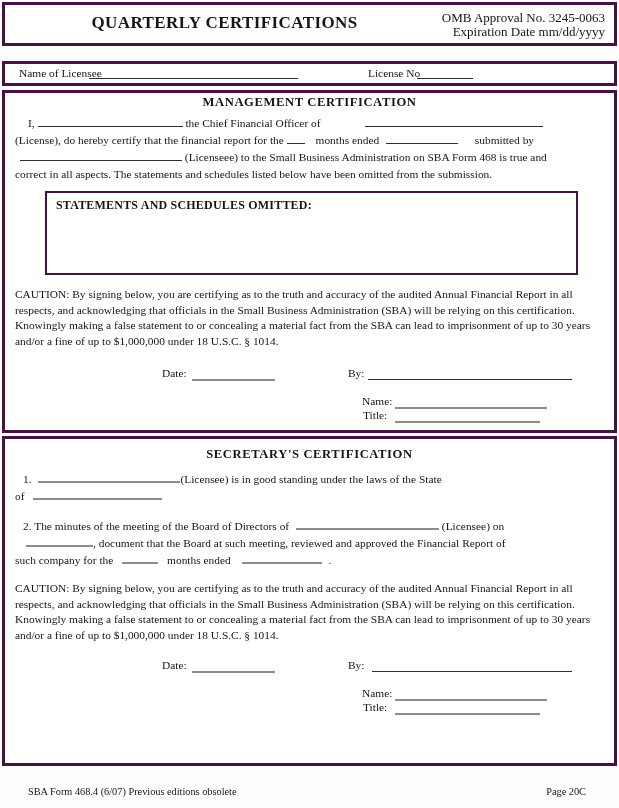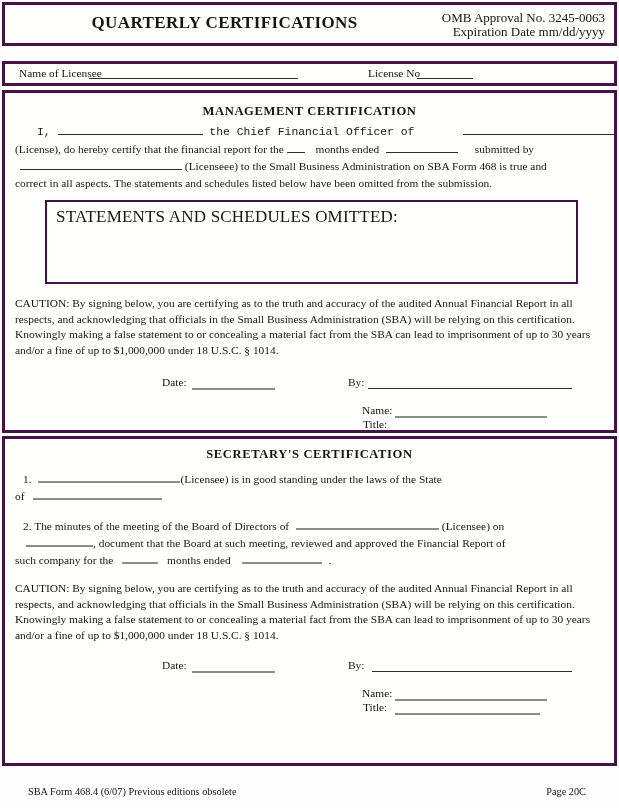--- a/index.html
+++ b/index.html
@@ -20,31 +20,31 @@
     margin-top:8px;text-align:center;padding-right:170px;
     font-size:17px;font-weight:bold;letter-spacing:.4px;white-space:nowrap;
   }
   .omb{
     position:absolute;top:6px;right:9px;text-align:right;
     font-size:13px;line-height:14px;
   }
   .sect-heading{
     text-align:center;font-size:12.6px;font-weight:bold;letter-spacing:.6px;
   }
-  #mgmt .sect-heading{margin-top:11px;}
+  #mgmt .sect-heading{margin-top:2px;}
   #sec .sect-heading{margin-top:8px;}
   .pline{white-space:nowrap;line-height:17px;padding:0 10px;}
   .bl{display:inline-block;border-bottom:1px solid #2e2e2e;height:10px;vertical-align:baseline;}
   .rl{display:inline-block;border-bottom:2px solid #8c8c8c;height:8px;vertical-align:baseline;}
   .abs{position:absolute;}
   .omitted-box{
     margin:8px 36px 0 40px;height:84px;box-sizing:border-box;
     border:2px solid #461246;padding:5px 9px;background:#fffffe;
   }
-  .omitted-label{font-size:17px;font-weight:normal;letter-spacing:.2px;}
+  .omitted-label{font-size:12px;font-weight:bold;letter-spacing:.2px;}
   .caution{margin:12px 10px 0 10px;line-height:15.6px;}
   .sigarea{position:relative;height:60px;}
   #mgmt .sigarea{margin-top:18px;}
   #sec .sigarea{margin-top:16px;}
   .siglabel{position:absolute;white-space:nowrap;}
   .footer{position:absolute;top:786px;left:0;width:619px;font-size:10.3px;}
   .footer .fl{position:absolute;left:28px;white-space:nowrap;}
   .footer .fr{position:absolute;right:33px;white-space:nowrap;}
 </style>
 </head>
@@ -64,21 +64,21 @@
     <span class="abs" style="left:14px;top:3px;">Name of Licensee</span>
     <span class="bl abs" style="left:84px;top:4px;width:209px;"></span>
     <span class="abs" style="left:363px;top:3px;">License No</span>
     <span class="bl abs" style="left:412px;top:4px;width:56px;"></span>
   </div>
 
   <div class="box" id="mgmt">
     <div class="sect-heading">MANAGEMENT CERTIFICATION</div>
 
     <div style="margin-top:5px;">
-      <div class="pline" style="padding-left:32px;font-family:Liberation Mono, monospace;">
+      <div class="pline" style="padding-left:23px;">
         <span>I,</span>
         <span class="bl" style="width:145px;"></span>
         <span>the Chief Financial Officer of</span>
         <span class="bl" style="width:178px;margin-left:42px;"></span>
       </div>
       <div class="pline">
         <span>(License), do hereby certify that the financial report for the</span>
         <span class="bl" style="width:18px;"></span>
         <span style="margin-left:8px;">months ended</span>
         <span class="bl" style="width:72px;margin-left:4px;"></span>

